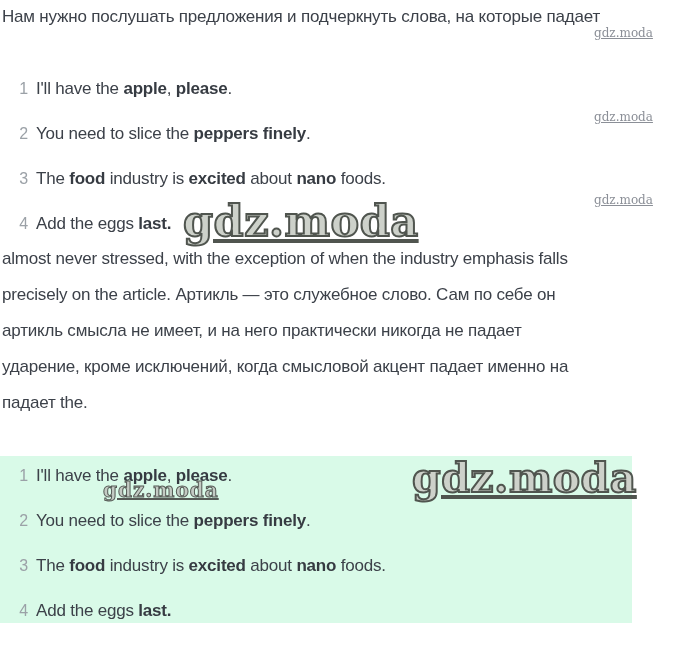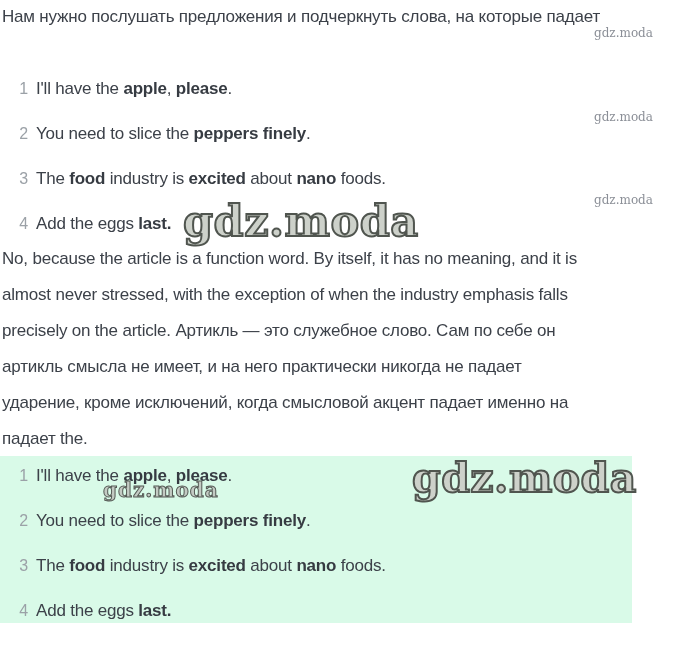--- a/index.html
+++ b/index.html
@@ -73,20 +73,21 @@
     background: #d9fae8;
   }
   .green-list { top: 9px; left: 15px; }
 
   
   .wm {
     position: absolute;
     font-family: "DejaVu Serif", serif;
     pointer-events: none;
     white-space: nowrap;
+    text-decoration: underline;
   }
   .wm-small {
     font-size: 12px;
     color: #8b8f97;
   }
   .wm-s1 { top: 26px;  left: 594px; }
   .wm-s2 { top: 110px; left: 594px; }
   .wm-s3 { top: 193px; left: 594px; }
   .wm-outline {
     font-weight: 700;
@@ -133,21 +134,20 @@
       </li>
       <li>
         <span class="num">4</span>
         <span class="txt"><span>Add the eggs </span><b>last.</b></span>
       </li>
     </ol>
 
   <div class="wm wm-outline wm-b1">gdz.moda</div>
 
   <div class="answer">
-    <div>No, because the article is a function word. By itself, it has no meaning, and it is</div>
     <div>almost never stressed, with the exception of when the industry emphasis falls</div>
     <div>precisely on the article. Артикль — это служебное слово. Сам по себе он</div>
     <div>артикль смысла не имеет, и на него практически никогда не падает</div>
     <div>ударение, кроме исключений, когда смысловой акцент падает именно на</div>
     <div>падает the.</div>
   </div>
 
   <div class="highlight-box">
     <ol class="sentence-list green-list">
         <li>

